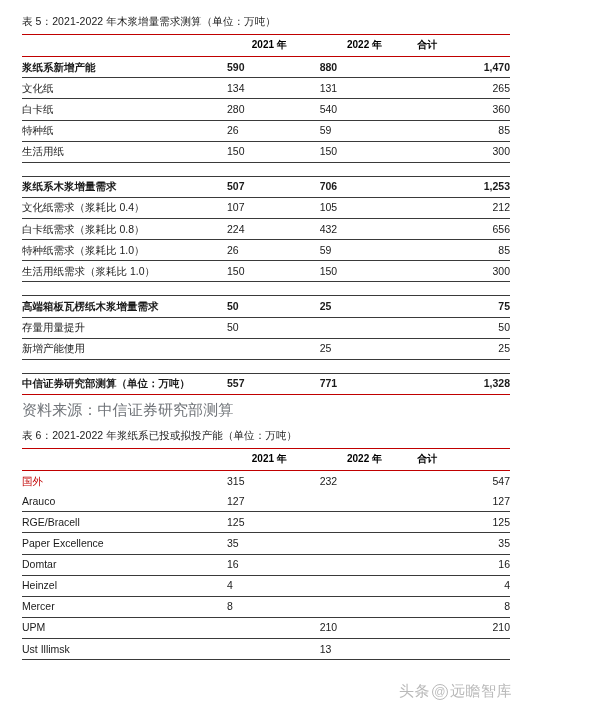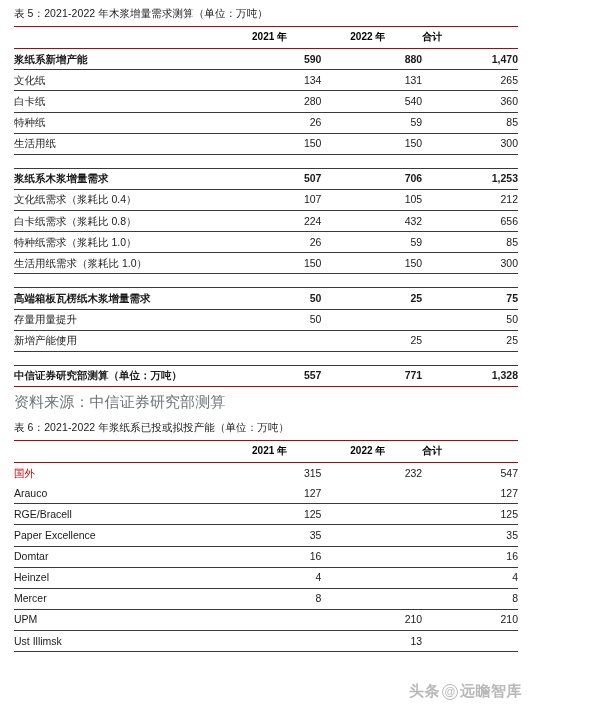--- a/index.html
+++ b/index.html
@@ -13,21 +13,21 @@
     overflow: hidden;
     font-family: "Liberation Sans", "DejaVu Sans", sans-serif;
     color: #1a1a1a;
     -webkit-font-smoothing: antialiased;
   }
 
   .page {
     position: relative;
     width: 532px;
     height: 715px;
-    padding: 0;
+    padding: 8px;
     box-sizing: border-box;
   }
 
   .block {
     padding: 0 14px 0 14px;
     box-sizing: border-box;
   }
 
   .tbl-caption {
     font-size: 10.5px;
@@ -70,21 +70,21 @@
   thead tr.hdr th.h-num   { text-align: center; padding-right: 8px;}
   thead tr.hdr th.h-tot   { text-align: left; padding-right: 2px; }
 
   
   td.lab {
     text-align: left;
     padding-left: 4px;
     white-space: nowrap;
   }
   td.num {
-    text-align: right;
+    text-align: left;
     padding-right: 8px;
     font-variant-numeric: tabular-nums;
   }
   td.tot {
     text-align: right;
     padding-right: 2px;
     font-variant-numeric: tabular-nums;
   }
 
   tr.row td { border-bottom: 1.1px solid #3a3a3a; }
@@ -112,24 +112,24 @@
 
   .source {
     font-size: 15px;
     color: #6f7378;
     padding: 6px 0 2px 0;
     letter-spacing: 0.1px;
   }
 
   .watermark {
     position: absolute;
-    right: 10px;
+    right: 20px;
     bottom: 14px;
     font-size: 15px;
-    font-weight: bold;
+    font-weight: normal;
     color: rgba(120,120,120,0.52);
     letter-spacing: 0.5px;
     white-space: nowrap;
     pointer-events: none;
   }
   .watermark .wm-at {
     display: inline-block;
     border: 1.6px solid rgba(120,120,120,0.52);
     border-radius: 50%;
     width: 14px;

